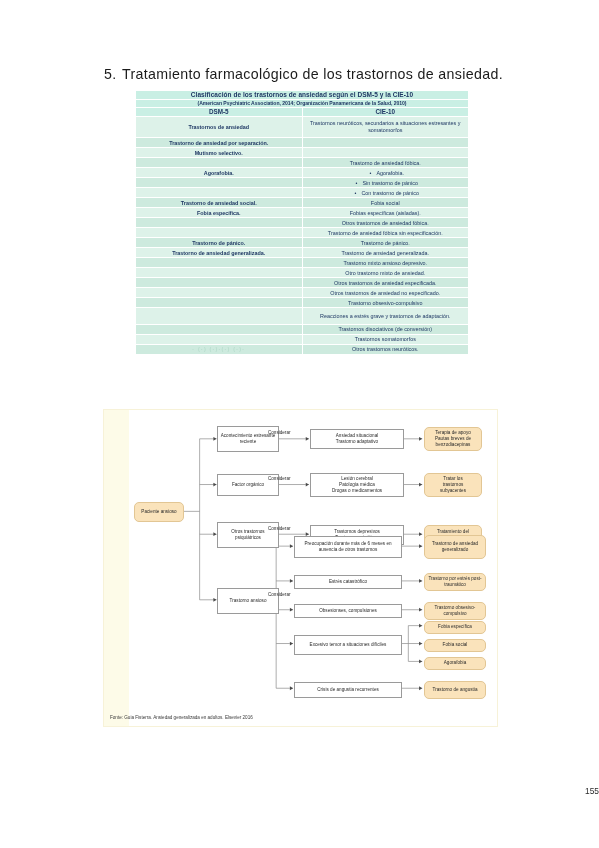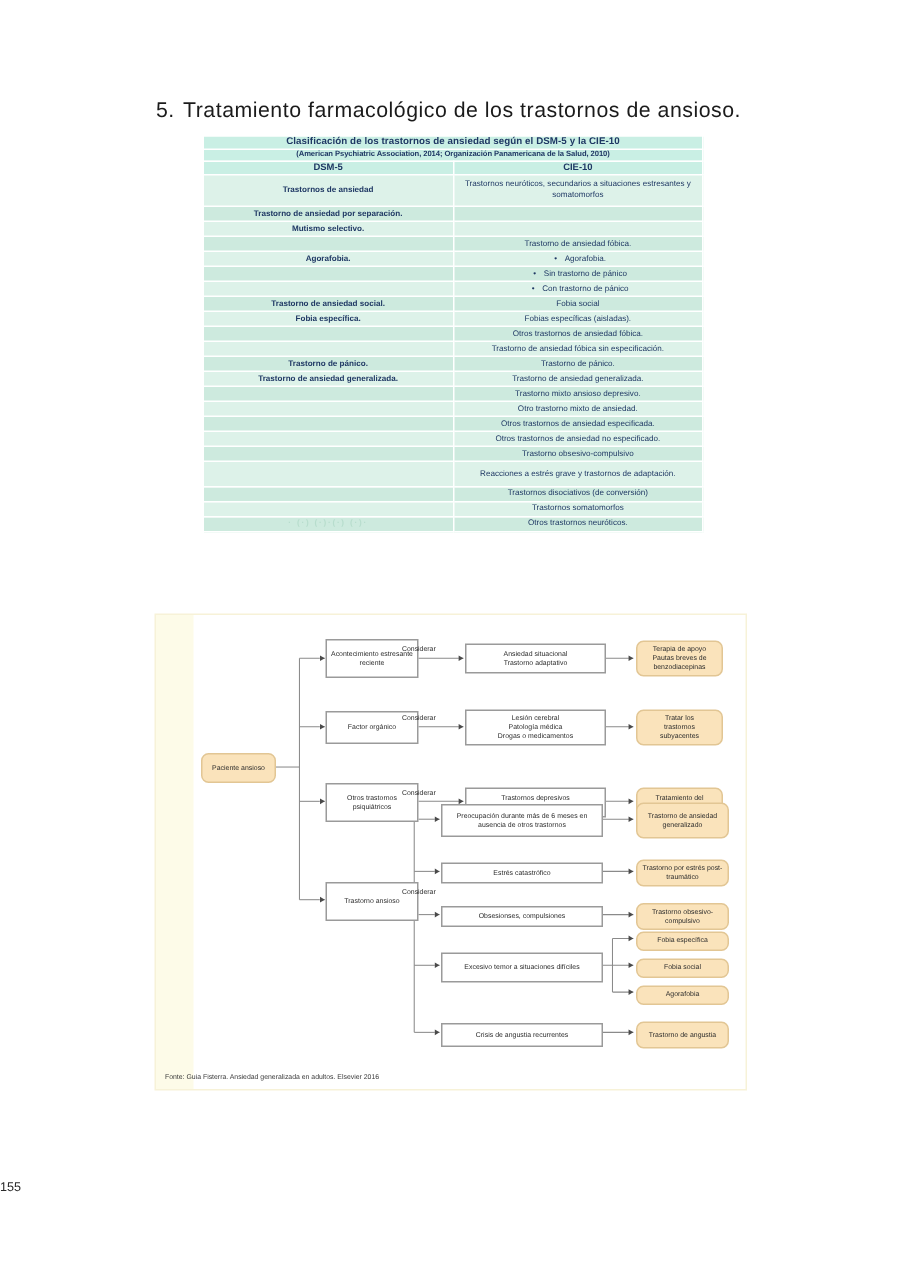--- a/index.html
+++ b/index.html
@@ -163,30 +163,30 @@
     color: #3a3a3a;
     white-space: nowrap;
   }
 
   
   .page-number {
     position: absolute;
     left: 0;
     top: 786px;
     width: 599px;
-    text-align: left;
+    text-align: right;
     font-size: 8.4px;
     color: #2b2b2b;
   }
 </style>
 </head>
 <body>
 
 <div class="page-heading">
-  <span class="num">5.</span><span>Tratamiento farmacológico de los trastornos de ansioso.</span>
+  <span class="num">5.</span><span>Tratamiento farmacológico de los trastornos de ansiedad.</span>
 </div>
 
 <div class="table-wrap">
   <table class="cls">
     <tbody>
       <tr class="row-title">
         <td colspan="2">Clasificación de los trastornos de ansiedad según el DSM-5 y la CIE-10</td>
       </tr>
       <tr class="row-sub">
         <td colspan="2">(American Psychiatric Association, 2014; Organización Panamericana de la Salud, 2010)</td>

